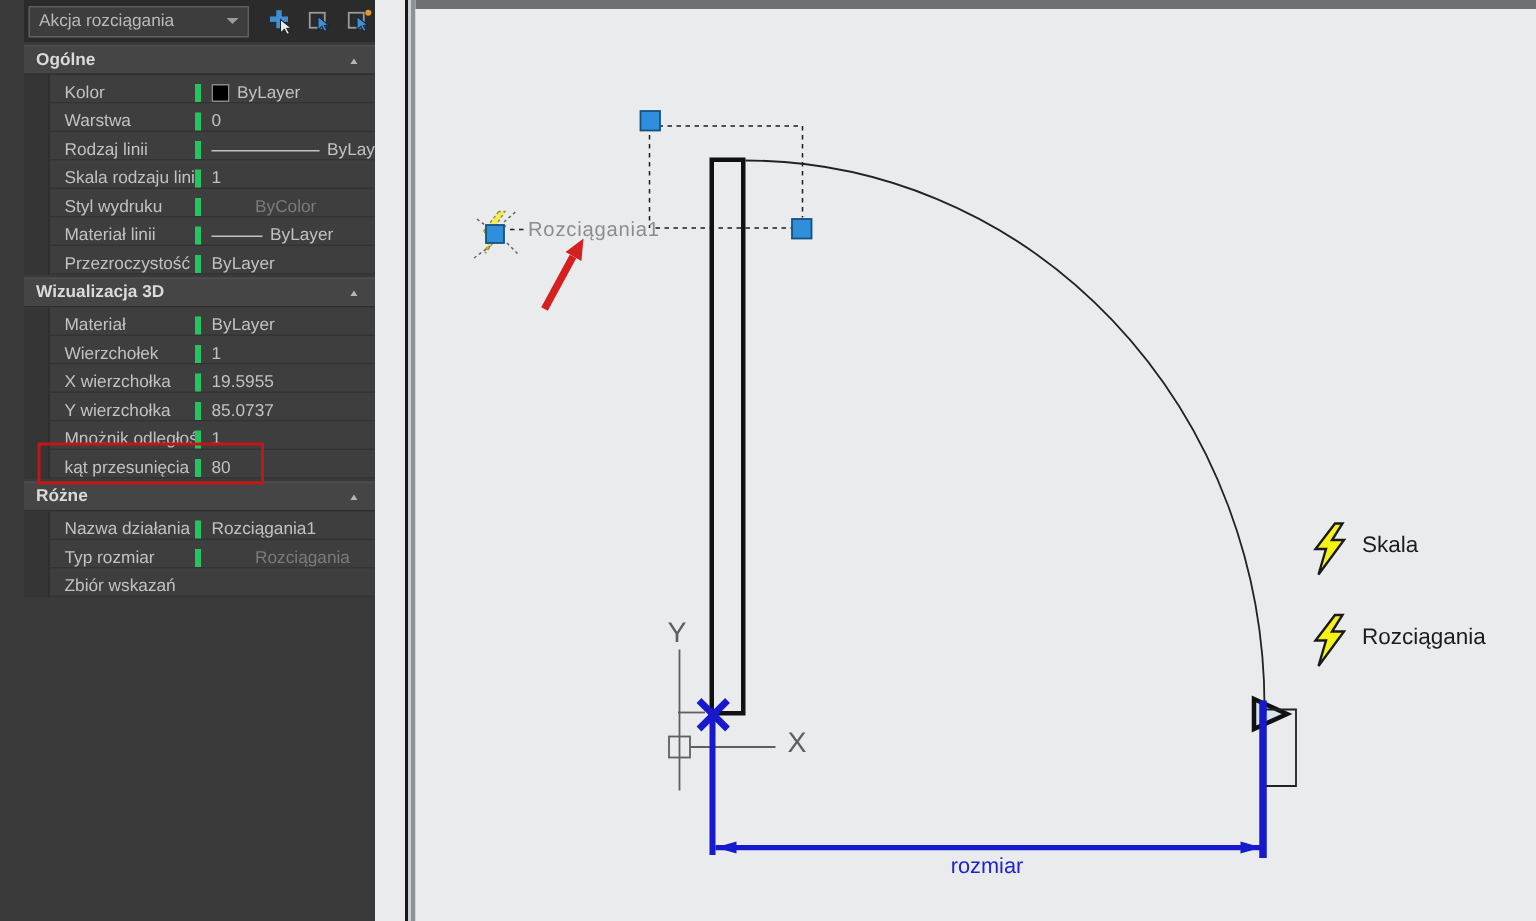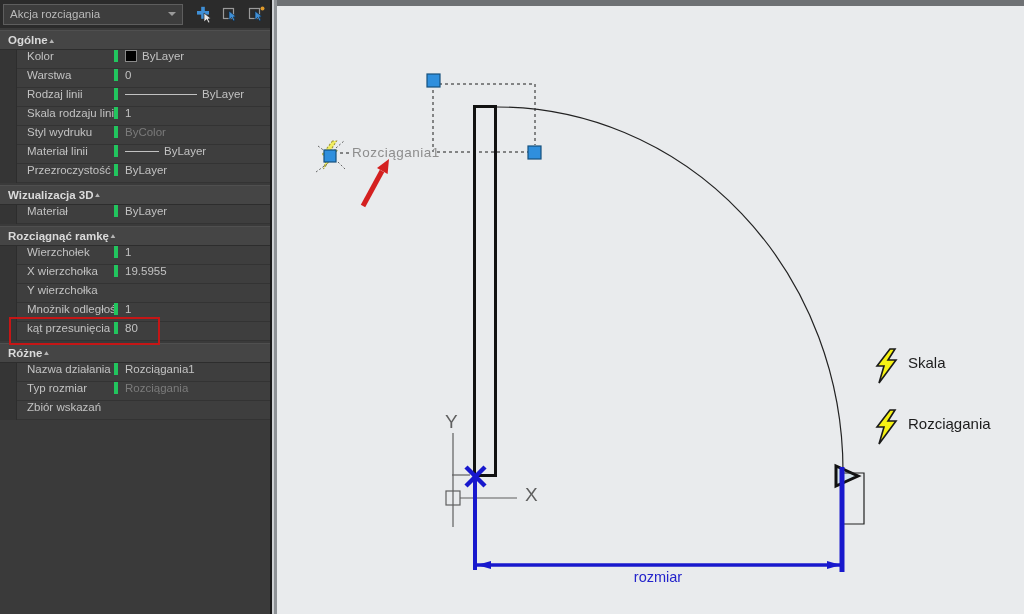--- a/index.html
+++ b/index.html
@@ -2,43 +2,43 @@
 <html><head>
 <meta charset="utf-8">
 <style>
   html,body { margin:0; padding:0; }
   body {
     width:1024px; height:614px; position:relative; overflow:hidden;
     background:#e9ebed; font-family:"Liberation Sans",sans-serif;
     -webkit-font-smoothing:antialiased;
   }
   
-  .panel { position:absolute; left:0; top:0; width:270px; height:614px; background:#3a3a3a; }
+  .panel { position:absolute; left:0; top:0; width:234px; height:614px; background:#3a3a3a;padding-left:16px; }
   .topbar { height:28px; background:#2b2b2b; display:flex; align-items:center; }
   .dropdown {
     margin-left:3px; width:180px; height:21px; background:#3d3d3d;
     border:1px solid #5e5e5e; color:#bababa; font-size:11.5px;
     padding:0 6px; display:flex; justify-content:space-between; align-items:center;
     box-sizing:border-box; cursor:default;
   }
   .caret { width:0; height:0; border-left:4px solid transparent; border-right:4px solid transparent; border-top:4px solid #9a9a9a; }
   .tools { display:flex; gap:5px; margin-left:11px; }
   .tool { width:21px; height:21px; display:flex; align-items:center; justify-content:center; border-radius:2px; }
   .sec-header {
     height:18px; background:#454545; border-top:1px solid #4f4f4f; border-bottom:1px solid #2d2d2d;
     color:#dadada; font-size:11.5px; font-weight:bold; display:flex; align-items:center;
-    padding:0 10px 0 8px; margin-top:2px;
+    justify-content:space-between; padding:0 10px 0 8px; margin-top:2px;
   }
   .sec-header .arrow { font-size:8px; color:#b5b5b5; transform:scaleY(.8); }
   .rows { position:relative; }
   .rows::before { content:""; position:absolute; left:0; top:0; bottom:0; width:16px; background:#353535; border-right:1px solid #2d2d2d; z-index:1; }
-  .prow { height:19px; display:flex; align-items:flex-start; border-bottom:1px solid #333333; background:#3e3e3e; padding-left:16px; box-sizing:border-box; position:relative; }
+  .prow { height:19px; display:flex; align-items:flex-end; border-bottom:1px solid #333333; background:#3e3e3e; padding-left:16px; box-sizing:border-box; position:relative; }
   .plabel { width:98px; color:#c2c2c2; font-size:11.5px; padding-left:11px; box-sizing:border-box; white-space:nowrap; overflow:hidden; display:flex; align-items:center; }
   .pvalue { flex:1; border-left:4px solid #22c55e; color:#c2c2c2; font-size:11.5px; padding-left:7px; display:flex; align-items:center; gap:5px; white-space:nowrap; overflow:hidden; }
-  .muted .val-text { color:#7b7b7b; }
+  .muted .val-text { color:#7b7b7b;margin-left:29px; }
   .swatch { width:10px; height:10px; background:#000; border:1px solid #8a8a8a; display:inline-block; flex:none; }
   .linesample { height:1px; background:#c2c2c2; display:inline-block; flex:none; }
   .linesample.long { width:72px; }
   .linesample.short { width:34px; }
   .red-frame { position:absolute; left:9px; top:-5px; width:147px; height:24px; border:2px solid #c51616; pointer-events:none; z-index:4; }
   
   .divider { position:absolute; left:270px; top:0; width:7px; height:614px;
     background:linear-gradient(90deg,#191919 0 2px,#cdd0d3 2px 4px,#8e9296 4px 7px); }
   
   .canvas { position:absolute; left:277px; top:0; width:747px; height:614px; background:#e9ebed; }
@@ -138,39 +138,38 @@
   </div>
   <div class="rows">
     <div class="prow">
       <span class="plabel">Materiał</span>
       <span class="pvalue">
           <span class="val-text">ByLayer</span>
         </span>
     </div>
   </div>
 
-  <div class="sec-header">
-    <span>Rozciągnąć ramkę</span>
-    <span class="arrow">▲</span>
-  </div>
   <div class="rows">
     <div class="prow">
       <span class="plabel">Wierzchołek</span>
       <span class="pvalue">
           <span class="val-text">1</span>
         </span>
     </div>
     <div class="prow">
       <span class="plabel">X wierzchołka</span>
       <span class="pvalue">
           <span class="val-text">19.5955</span>
         </span>
     </div>
     <div class="prow">
       <span class="plabel">Y wierzchołka</span>
+      <span class="pvalue">
+          <span class="val-text">85.0737</span>
+        </span>
     </div>
   </div>
 
   <div class="rows">
     <div class="prow">
       <span class="plabel">Mnożnik odległość</span>
       <span class="pvalue">
           <span class="val-text">1</span>
         </span>
     </div>

